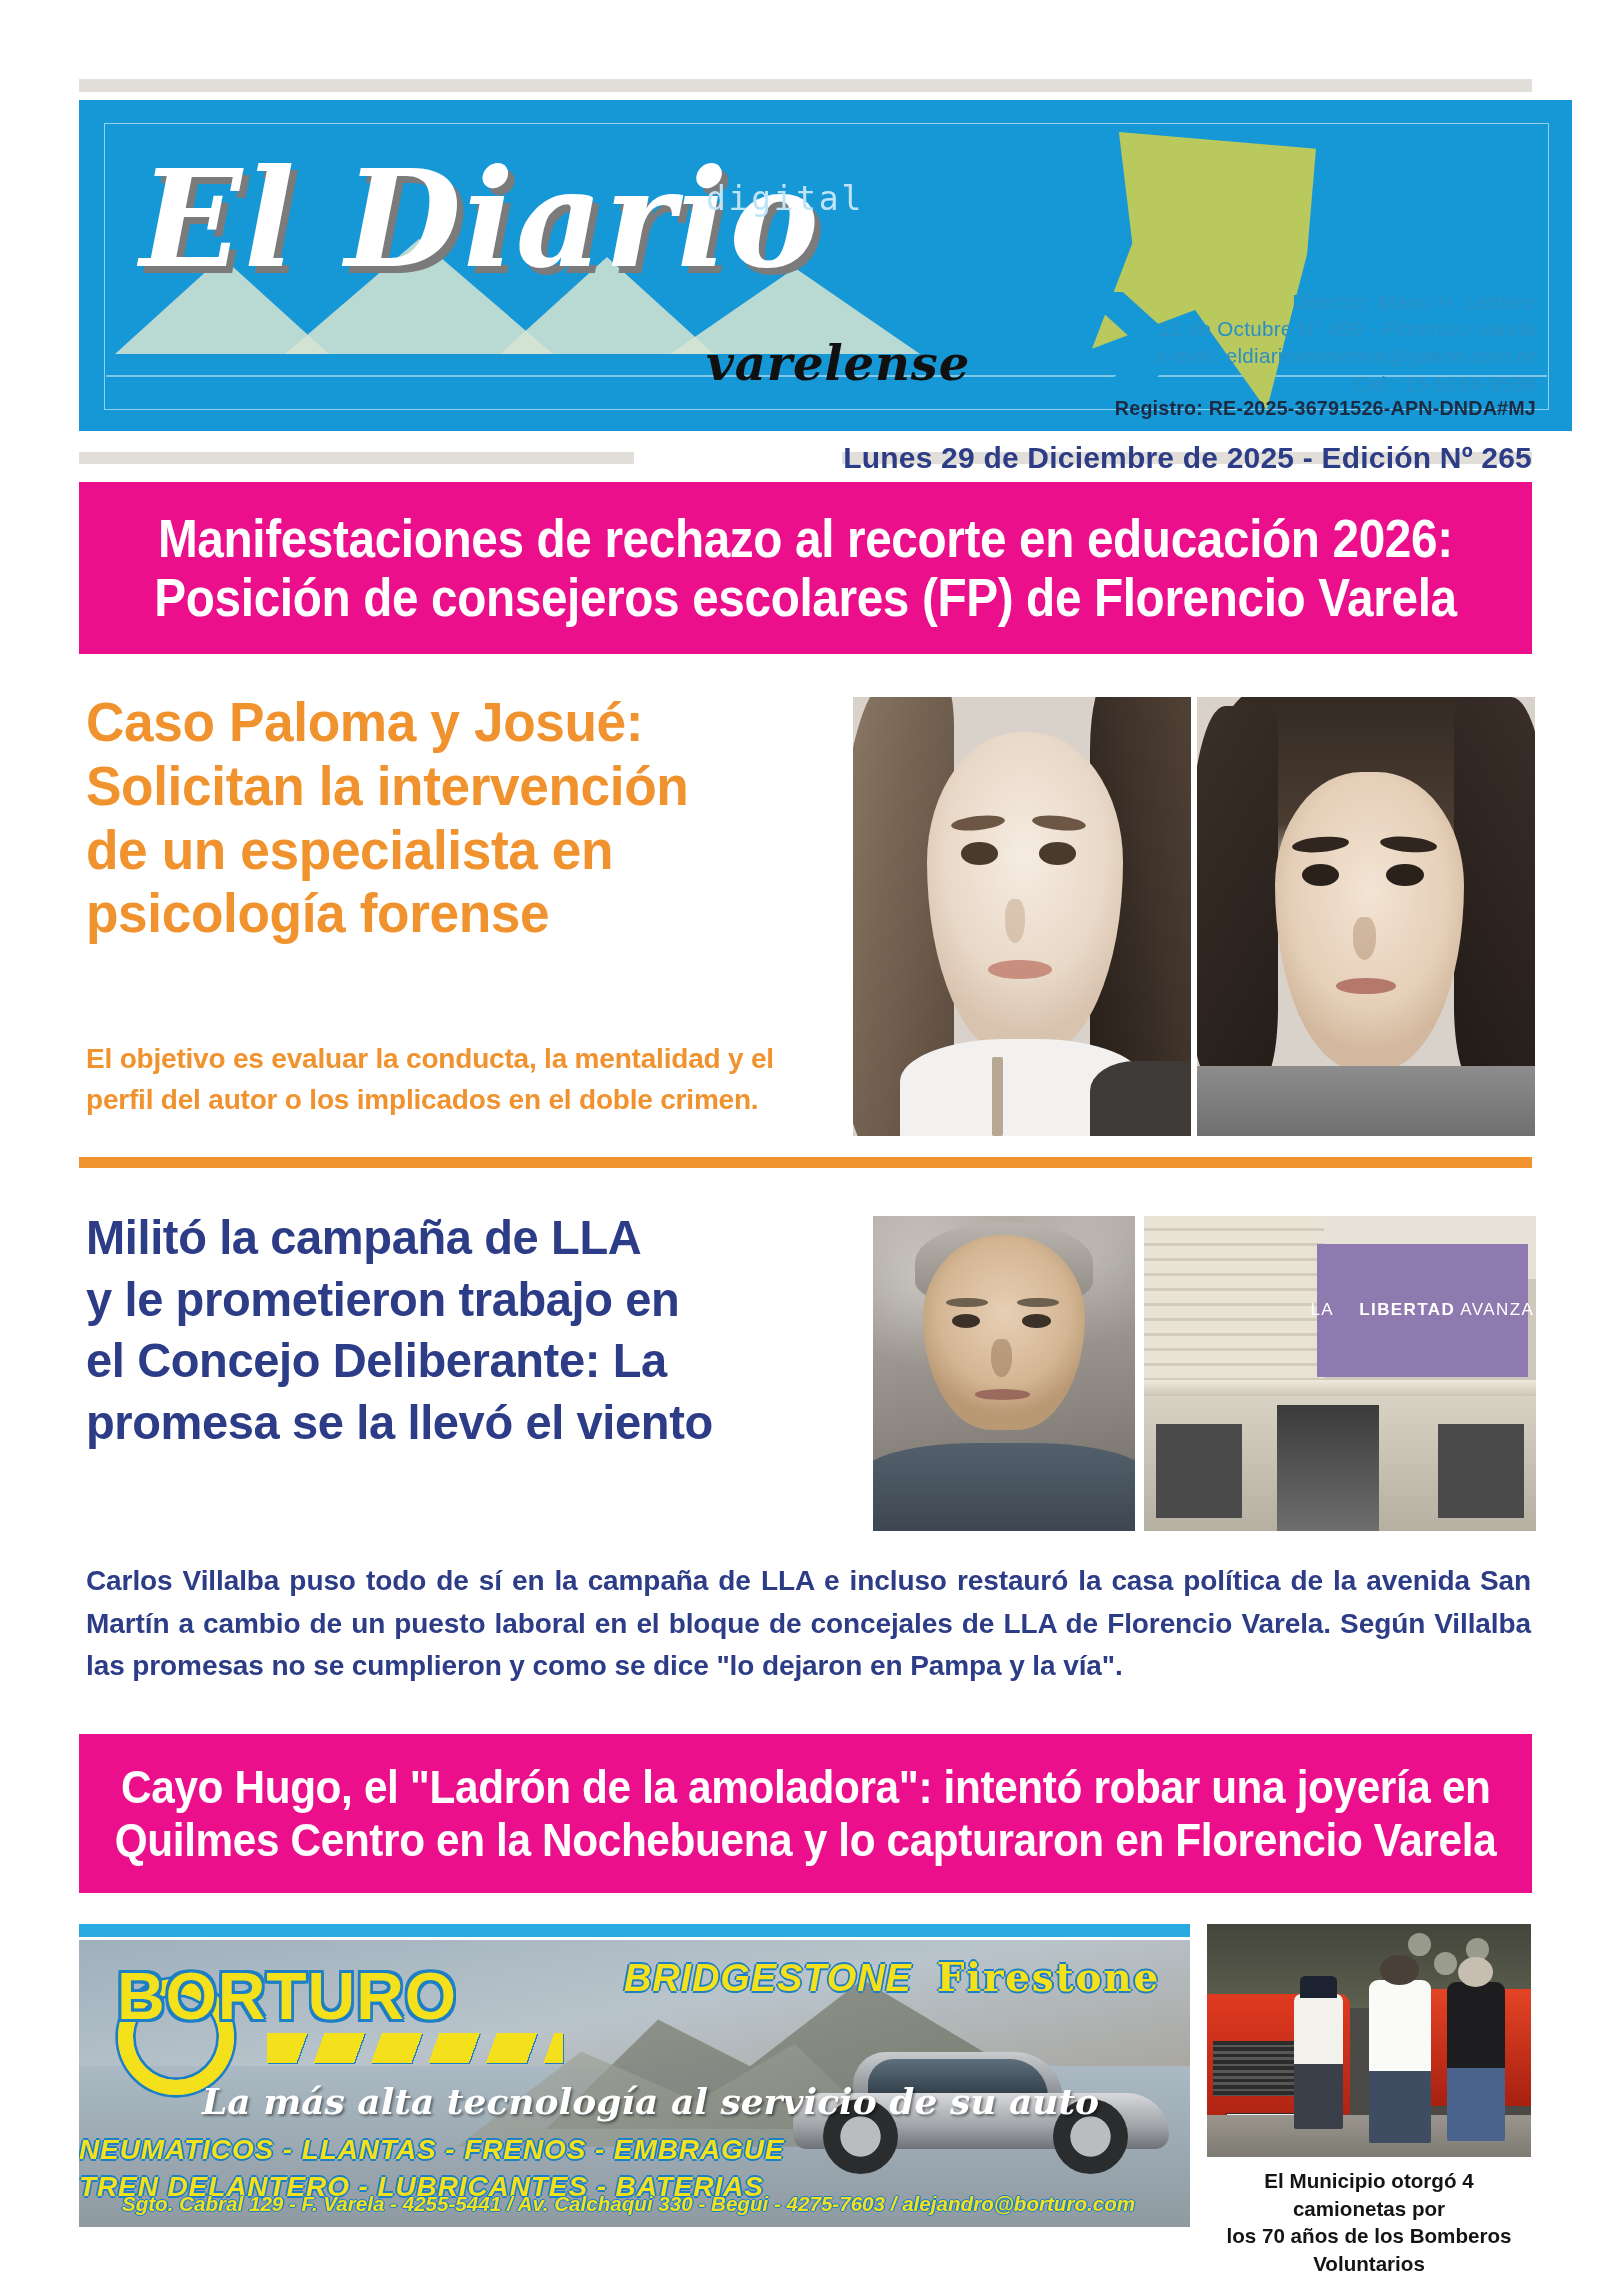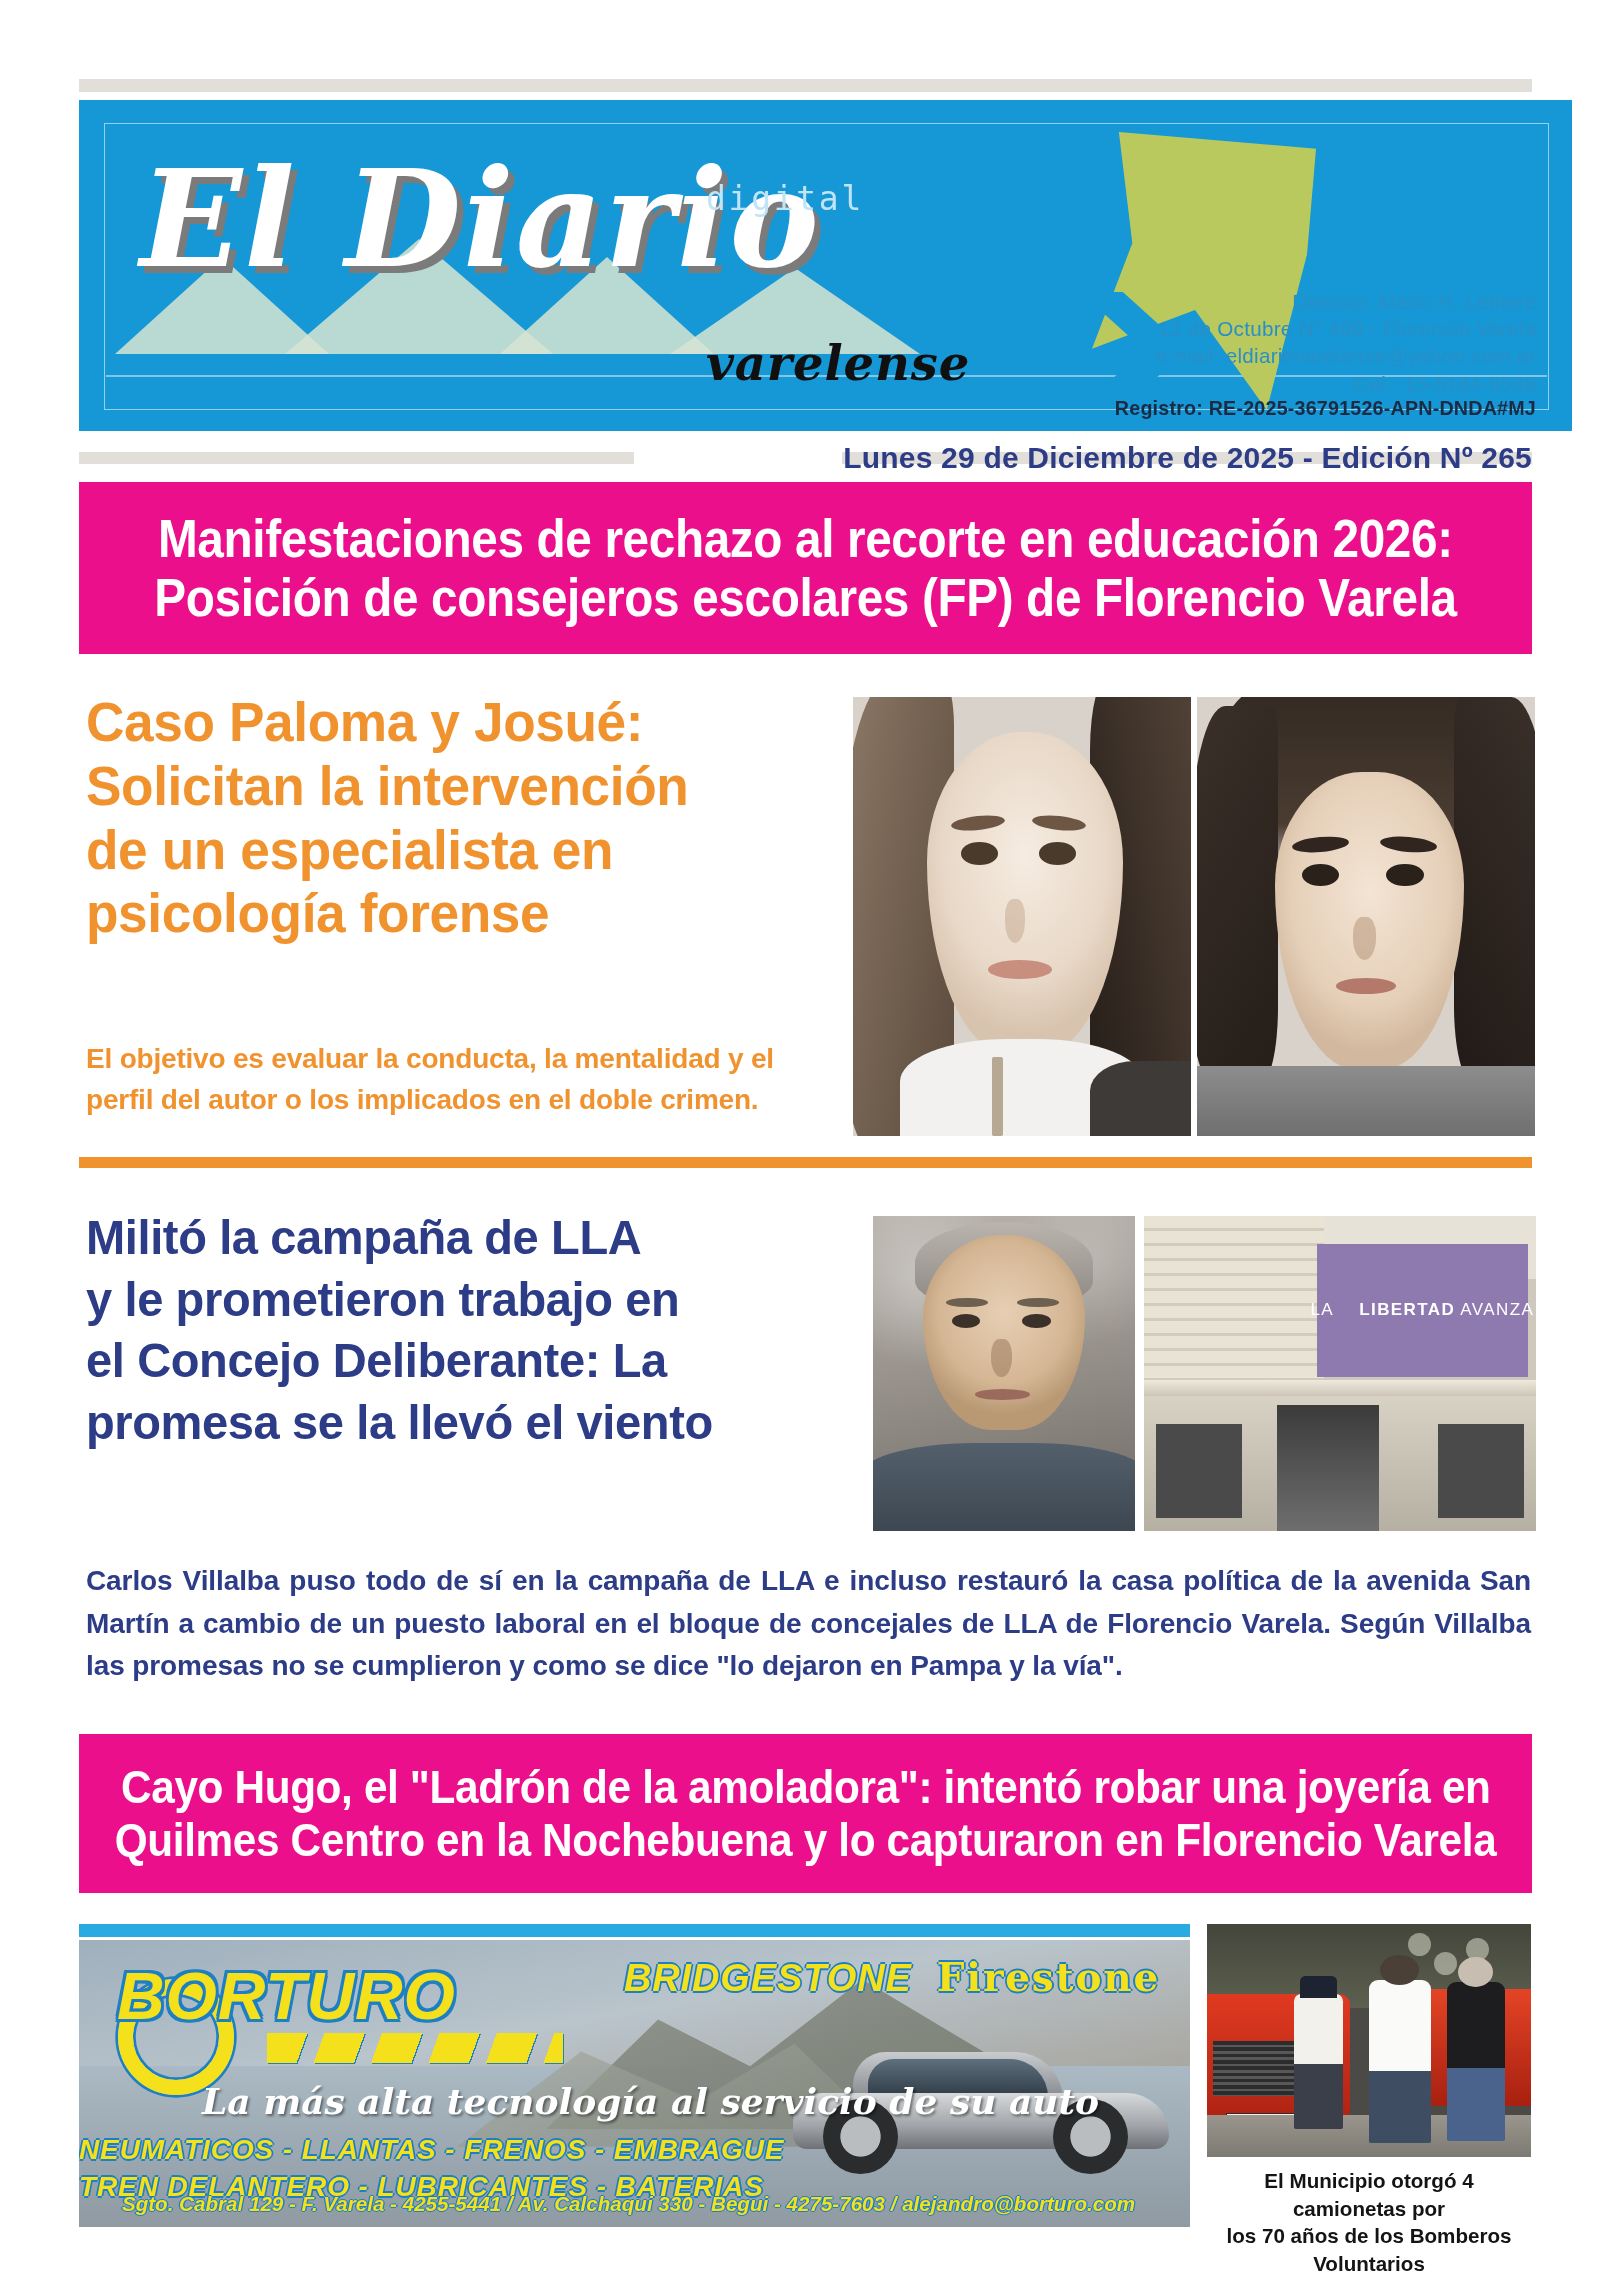--- a/index.html
+++ b/index.html
@@ -437,21 +437,20 @@
     position:absolute; left:34%; top:26%; width:40%; height:46%;
     background: linear-gradient(160deg,#a9ada4,#83887e);
     clip-path: polygon(0% 100%, 28% 28%, 54% 66%, 76% 22%, 100% 100%);
     opacity:.7;
   }
   .borturo-logo {
     position: absolute;
     left: 38px;
     top: 18px;
     font-weight: bold;
-    font-style: italic;
     font-size: 66px;
     letter-spacing: 0.9px;
     color: #f5e11b;
     text-shadow:
       2.7px 0 0 #1d7fc4, -2.7px 0 0 #1d7fc4, 0 2.7px 0 #1d7fc4, 0 -2.7px 0 #1d7fc4,
       2.7px 2.7px 0 #1d7fc4, -2.7px -2.7px 0 #1d7fc4, 2.7px -2.7px 0 #1d7fc4, -2.7px 2.7px 0 #1d7fc4;
     white-space: nowrap;
   }
   .borturo-bars {
     position: absolute;

